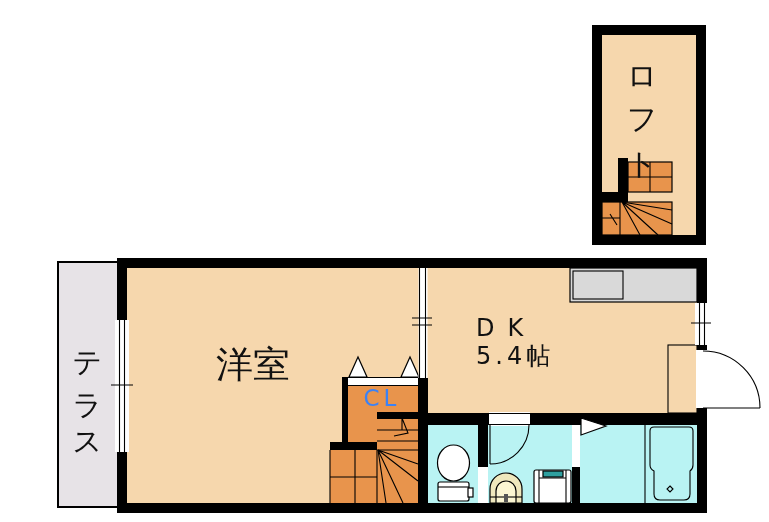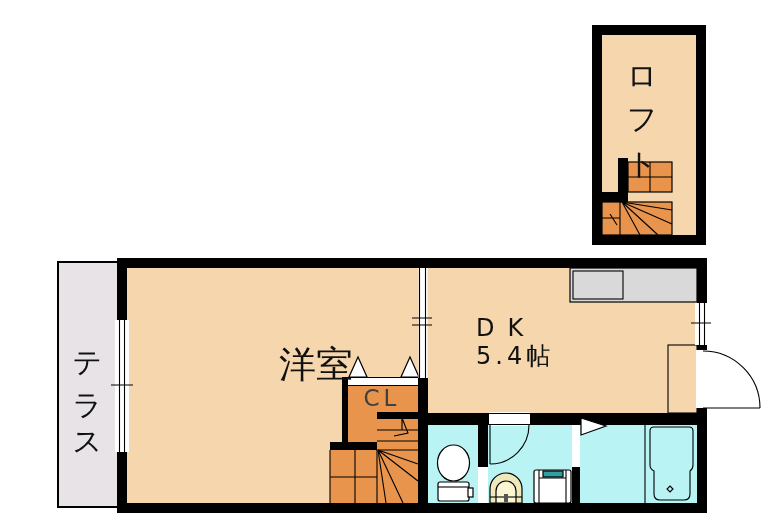--- a/index.html
+++ b/index.html
@@ -8,21 +8,21 @@
   #plan{position:absolute;left:0;top:0;}
   .s1{stroke:#000;stroke-width:1.2;}
   .s2{stroke:#000;stroke-width:2;}
   .ln{stroke:#000;stroke-width:1.1;fill:none;}
   .w{fill:#000;stroke:none;}
   .o{fill:#fff;stroke:none;}
   .label{position:absolute;color:#111;line-height:1.1;white-space:pre;}
   .vlabel{writing-mode:vertical-rl;text-orientation:upright;letter-spacing:7px;}
   .loft-label{left:626px;top:48px;font-size:30px;}
   .terrace-label{left:71px;top:333px;font-size:29px;}
-  .western-label{left:153px;top:345px;width:200px;text-align:right;font-size:37px;}
+  .western-label{left:153px;top:345px;width:200px;text-align:center;font-size:37px;}
   .western-label .size{display:block;letter-spacing:3px;}
   .dk-label{left:476px;top:314px;font-size:24px;line-height:1.18;}
   .dk-label .nm{display:block;letter-spacing:13px;}
   .dk-label .size{display:block;letter-spacing:4px;}
   .cl-label{left:350px;top:386px;width:64px;text-align:center;font-size:23px;letter-spacing:4px;}
 </style>
 </head>
 <body>
 
 <div id="canvas">
@@ -133,15 +133,15 @@
   </g>
 </svg>
 
 <div class="label vlabel loft-label">ロフト</div>
 <div class="label vlabel terrace-label">テラス</div>
 
 <div class="label western-label"><span>洋室</span></div>
 
 <div class="label dk-label"><span class="nm">DK</span><span class="size">5.4帖</span></div>
 
-<div class="label cl-label" style="color: #404040;">CL</div>
+<div class="label cl-label" style="color: #3b82f6;">CL</div>
 
 </div>
 
 </body></html>

